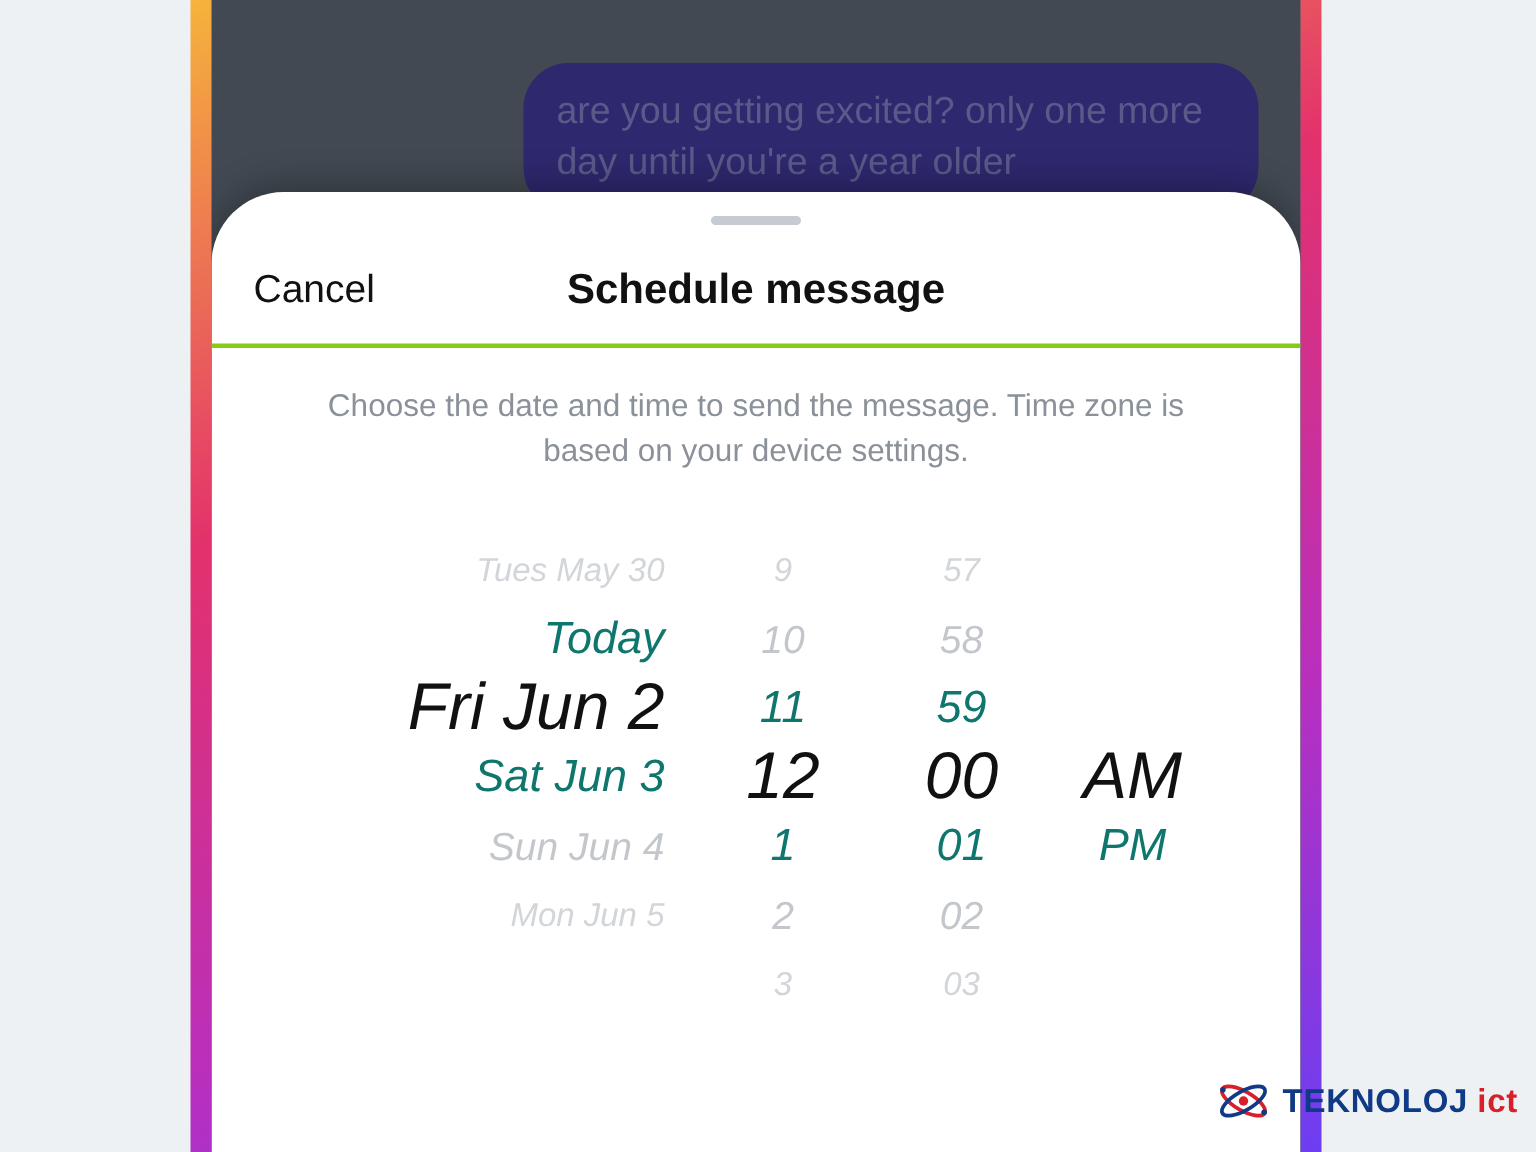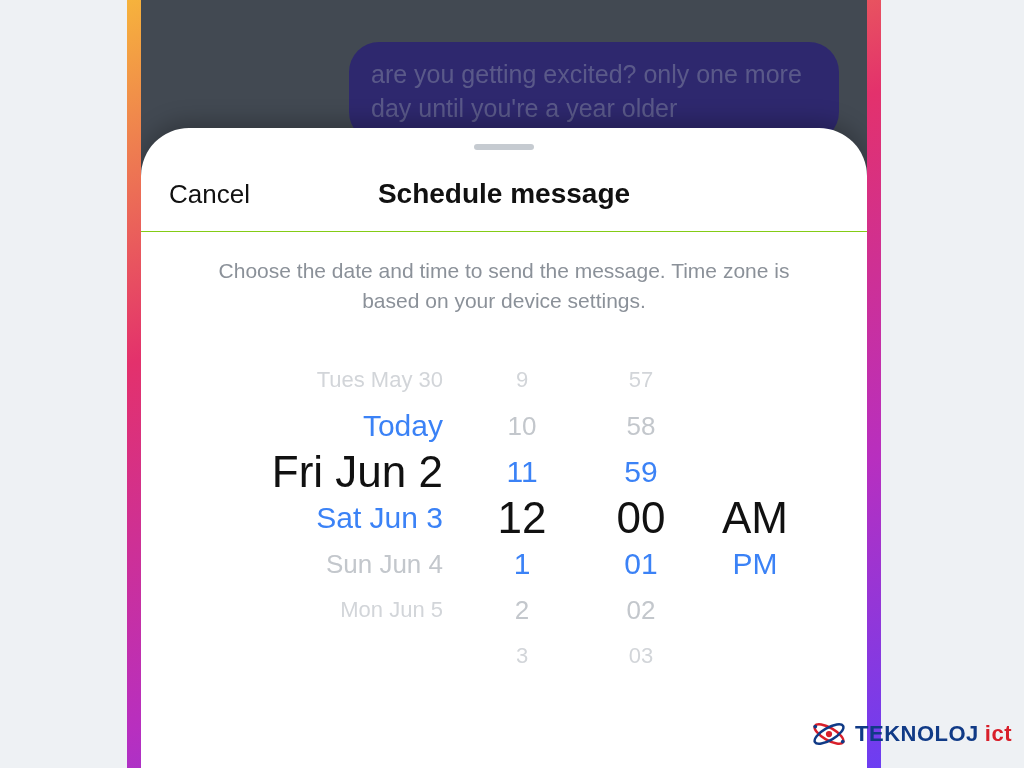--- a/index.html
+++ b/index.html
@@ -47,21 +47,21 @@
     flex-direction: column;
   }
   .grabber {
     width: 60px; height: 6px; border-radius: 3px;
     background: #c6cbd1;
     margin: 16px auto 6px auto;
   }
   .sheet-header {
     position: relative;
     height: 76px;
-    border-bottom: 1px solid #84cc16;
+    border-bottom: 3px solid #84cc16;
     display: flex;
     align-items: center;
     justify-content: center;
   }
   .sheet-title { font-size: 28px; font-weight: 700; color: #111; }
   .sheet-cancel {
     position: absolute; left: 28px; top: 50%; transform: translateY(-50%);
     font-size: 26px; color: #111; background: none; border: none; cursor: pointer;
     font-family: inherit;
   }
@@ -70,27 +70,28 @@
     padding: 24px 50px 30px 50px; line-height: 1.45;
   }
 
   .picker {
     flex: 1;
     display: grid;
     grid-template-columns: 260px 110px 120px 100px;
     justify-content: center;
     column-gap: 4px;
     padding-top: 10px;
+    font-style: italic;
   }
   .col { display: flex; flex-direction: column; align-items: center; }
   .col.date { align-items: flex-end; padding-right: 20px; }
   .row { height: 46px; line-height: 46px; white-space: nowrap; }
 
   .sel   { color: #111; font-size: 44px; font-weight: 500; }
-  .near1 { color: #3b82f6; font-size: 30px; }
+  .near1 { color: #0f766e; font-size: 30px; }
   .near2 { color: #c3c7cc; font-size: 26px; }
   .near3 { color: #d2d5d9; font-size: 22px; }
 
   
   .wm {
     position: absolute; right: 12px; bottom: 14px;
     display: flex; align-items: center; gap: 6px;
     font-weight: 700; font-size: 22px; letter-spacing: 0.5px;
   }
   .wm .t-blue { color: #103a86; }

